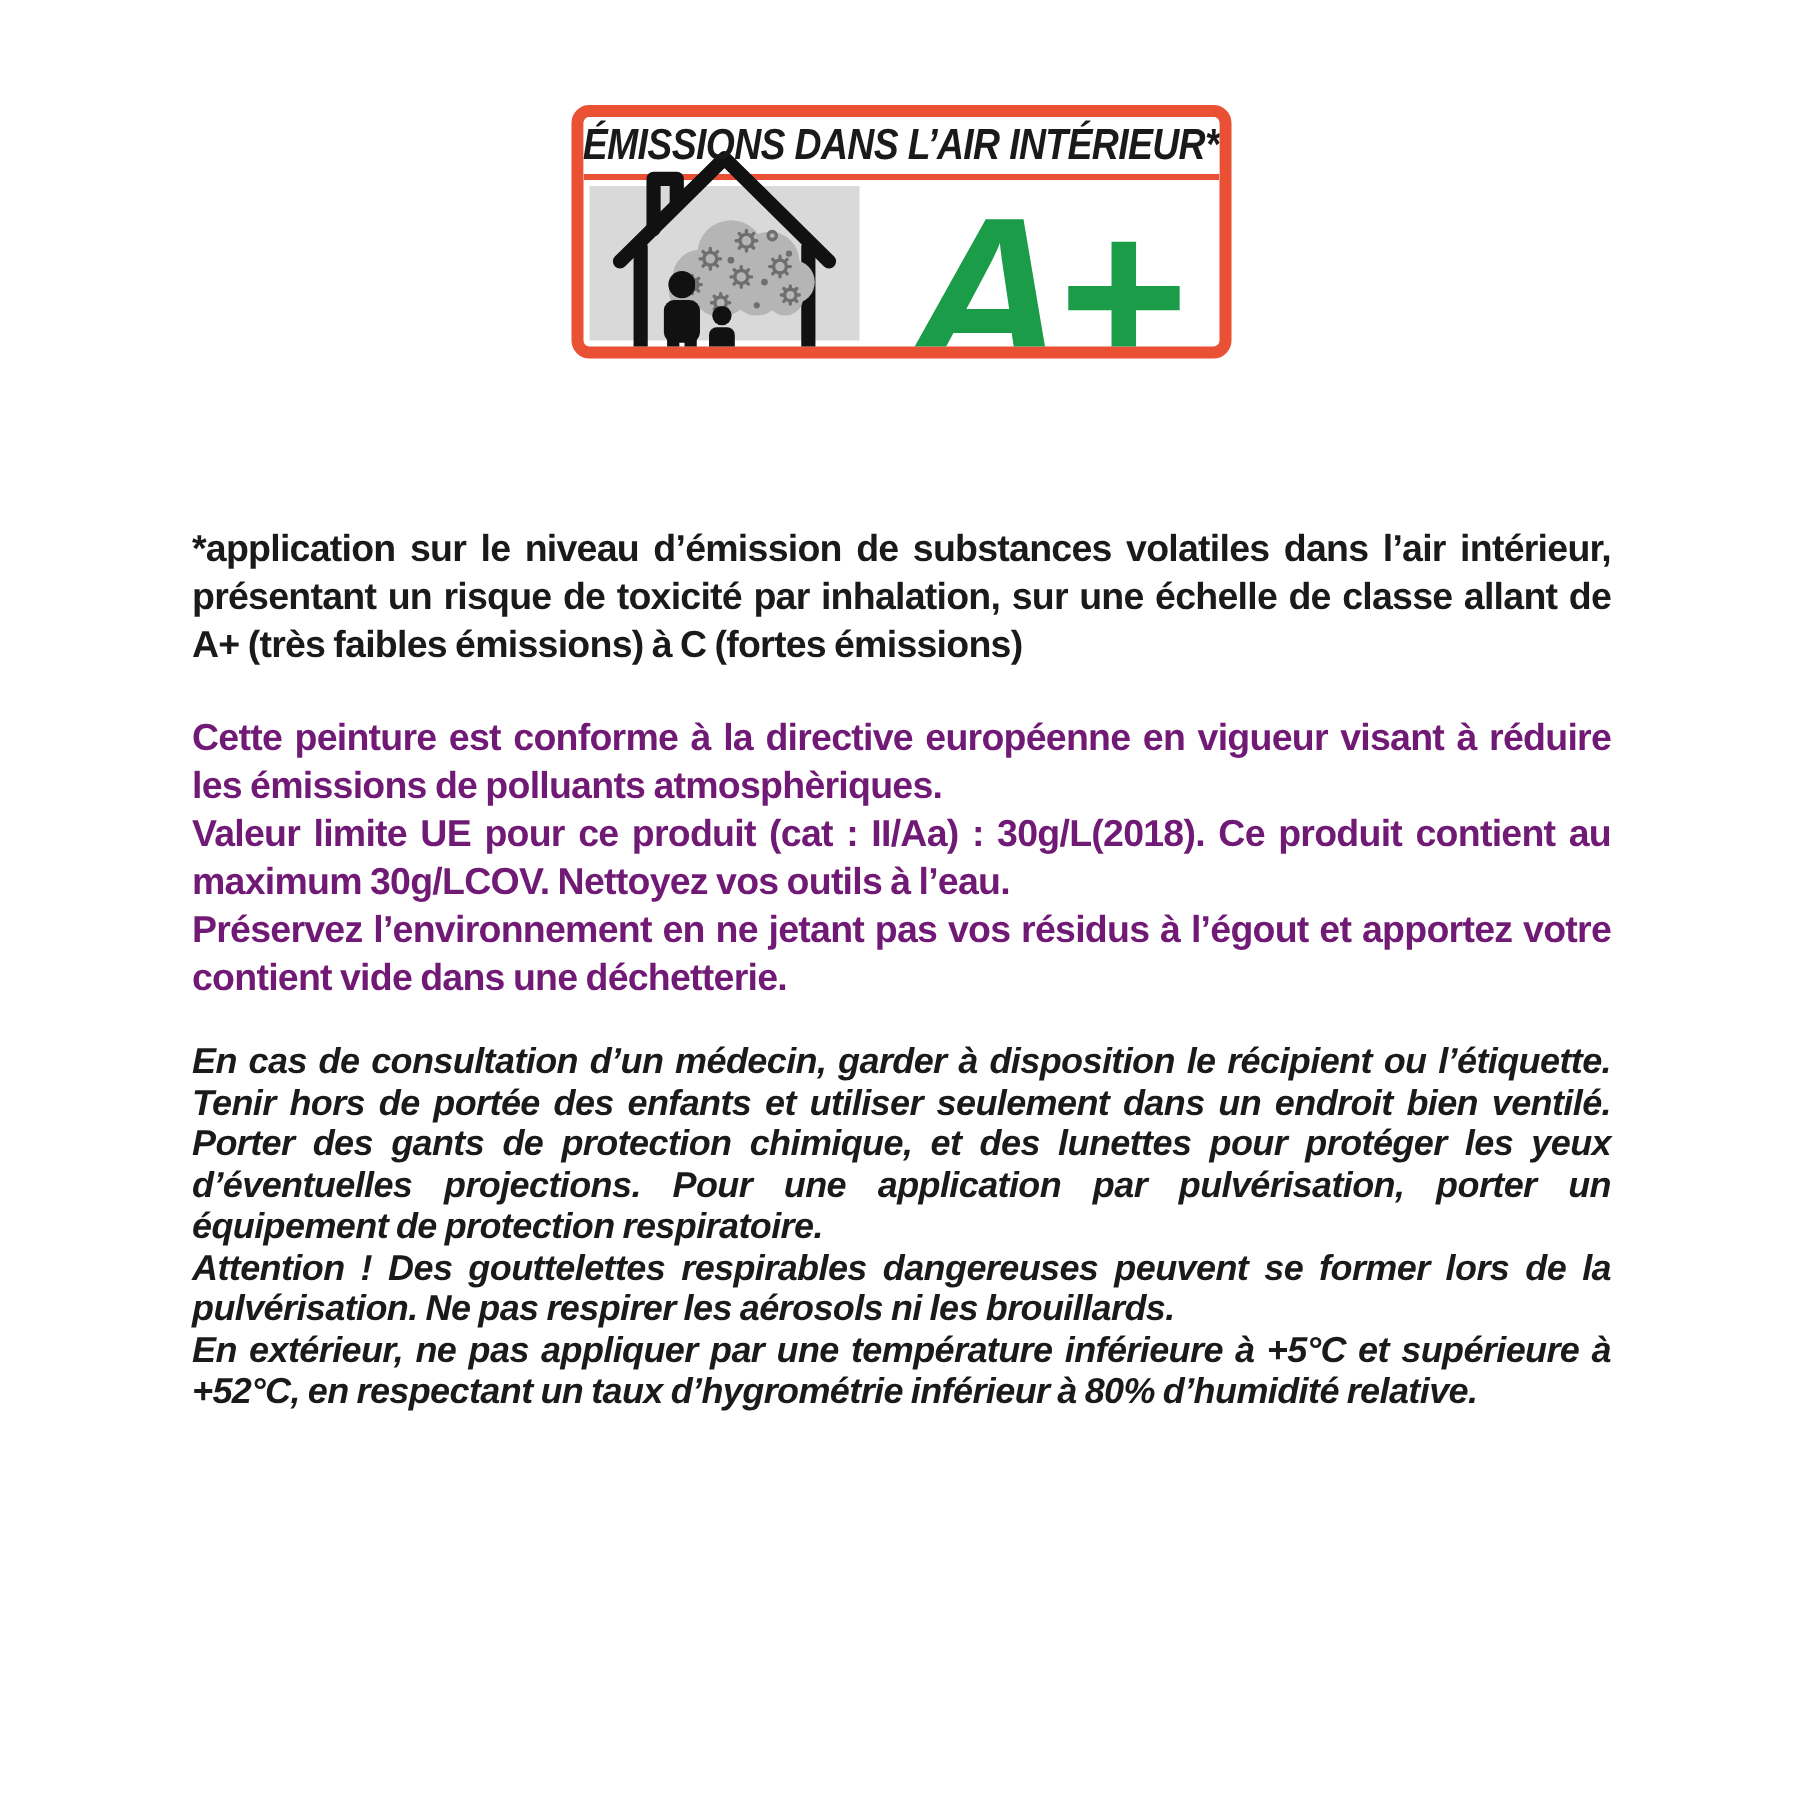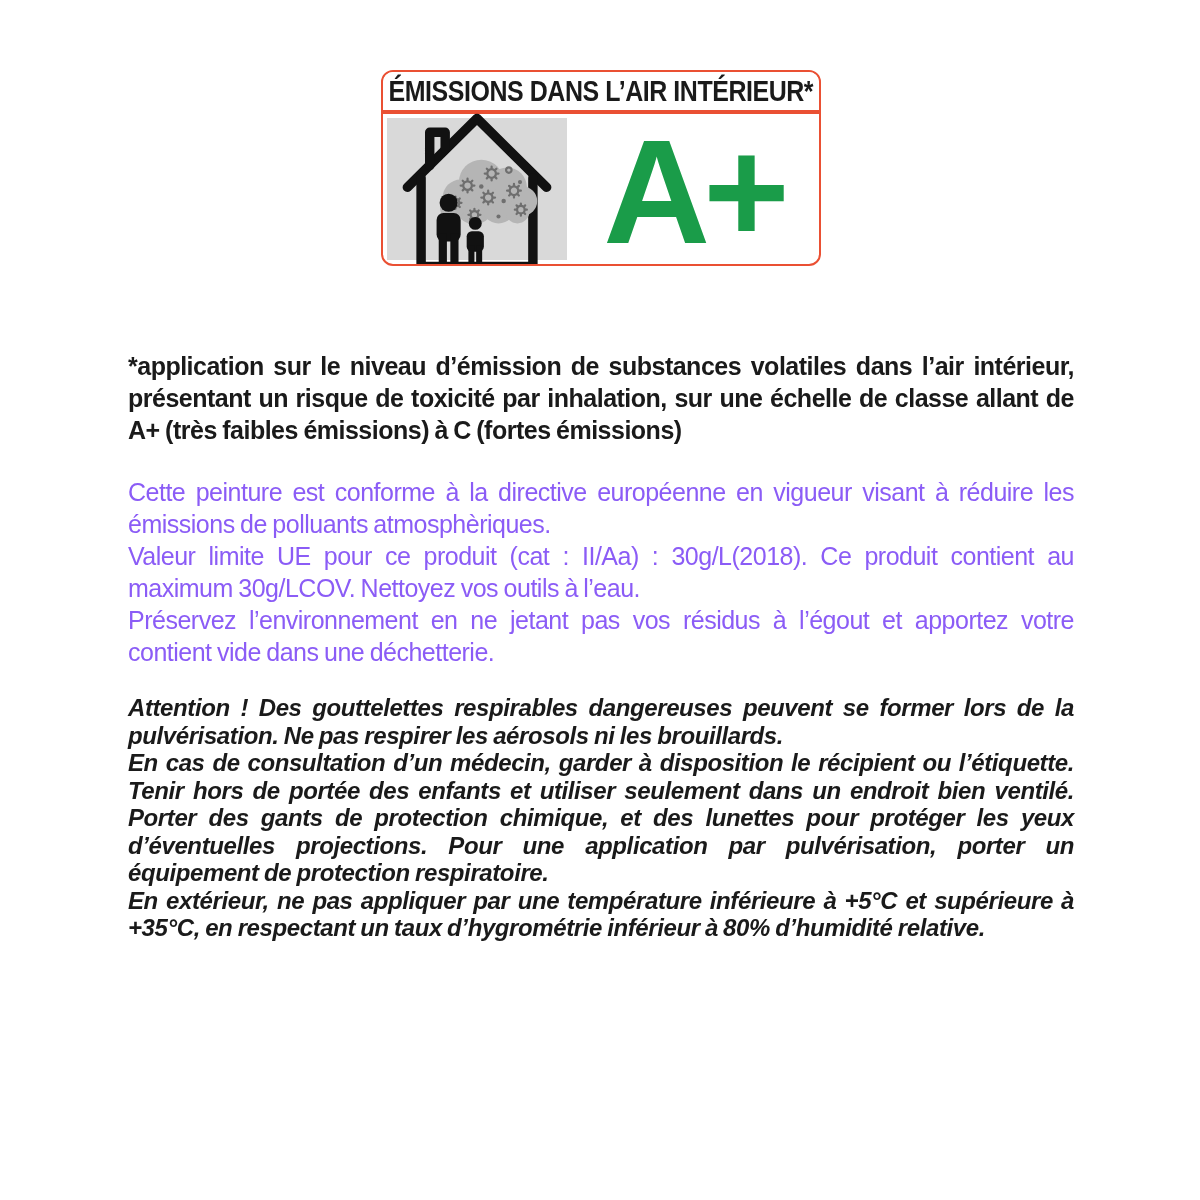--- a/index.html
+++ b/index.html
@@ -7,27 +7,28 @@
     position:relative;
     width:1200px; height:1200px;
     background:#ffffff;
     font-family:"Liberation Sans", sans-serif;
     overflow:hidden;
   }
 
   
   .badge {
     position:absolute; left:381px; top:70px;
-    width:440px; height:196px;
+    width:440px; height:169px;
     box-sizing:border-box;
-    border:2px solid #d946ef;
+    border:8px solid #d946ef;
     border-radius:12px;
     background:#ffffff;
     display:flex; flex-direction:column;
     overflow:hidden;
+    font-style:italic;
   }
   .badge-header {
     height:38px; flex:0 0 38px;
     border-bottom:4px solid #ea5033;
     display:flex; align-items:center; justify-content:center;
     background:#ffffff;
   }
   .badge-title {
     font-weight:bold; font-size:29px; color:#1a1a1a;
     white-space:nowrap; letter-spacing:-0.5px;
@@ -60,21 +61,21 @@
     text-align:justify;
   }
   .text-wrap p { margin:0; }
   .footnote {
     color:#1a1a1a; font-weight:bold;
     font-size:25px; line-height:32px;
     letter-spacing:-0.5px; word-spacing:-1px;
   }
   .regulatory {
     margin-top:30px;
-    color:#8b5cf6; font-weight:normal;
+    color:#701a75; font-weight:bold;
     font-size:25px; line-height:32px;
     letter-spacing:-0.5px; word-spacing:-1px;
   }
   .safety {
     margin-top:26px;
     color:#1a1a1a; font-weight:bold; font-style:italic;
     font-size:24px; line-height:27.5px;
     letter-spacing:-0.4px; word-spacing:-1px;
   }
 </style>
@@ -178,19 +179,19 @@
   <div class="text-wrap">
     <p class="footnote">*application sur le niveau d’émission de substances volatiles dans l’air intérieur, présentant un risque de toxicité par inhalation, sur une échelle de classe allant de A+ (très faibles émissions) à C (fortes émissions)</p>
 
     <div class="regulatory">
       <p>Cette peinture est conforme à la directive européenne en vigueur visant à réduire les émissions de polluants atmosphèriques.</p>
       <p>Valeur limite UE pour ce produit (cat : II/Aa) : 30g/L(2018). Ce produit contient au maximum 30g/LCOV. Nettoyez vos outils à l’eau.</p>
       <p>Préservez l’environnement en ne jetant pas vos résidus à l’égout et apportez votre contient vide dans une déchetterie.</p>
     </div>
 
     <div class="safety">
+      <p>En cas de consultation d’un médecin, garder à disposition le récipient ou l’étiquette. Tenir hors de portée des enfants et utiliser seulement dans un endroit bien ventilé. Porter des gants de protection chimique, et des lunettes pour protéger les yeux d’éventuelles projections. Pour une application par pulvérisation, porter un équipement de protection respiratoire.</p>
       <p>Attention ! Des gouttelettes respirables dangereuses peuvent se former lors de la pulvérisation. Ne pas respirer les aérosols ni les brouillards.</p>
-      <p>En cas de consultation d’un médecin, garder à disposition le récipient ou l’étiquette. Tenir hors de portée des enfants et utiliser seulement dans un endroit bien ventilé. Porter des gants de protection chimique, et des lunettes pour protéger les yeux d’éventuelles projections. Pour une application par pulvérisation, porter un équipement de protection respiratoire.</p>
-      <p>En extérieur, ne pas appliquer par une température inférieure à +5°C et supérieure à +35°C, en respectant un taux d’hygrométrie inférieur à 80% d’humidité relative.</p>
+      <p>En extérieur, ne pas appliquer par une température inférieure à +5°C et supérieure à +52°C, en respectant un taux d’hygrométrie inférieur à 80% d’humidité relative.</p>
     </div>
   </div>
 
 </div>
 
 </body></html>

